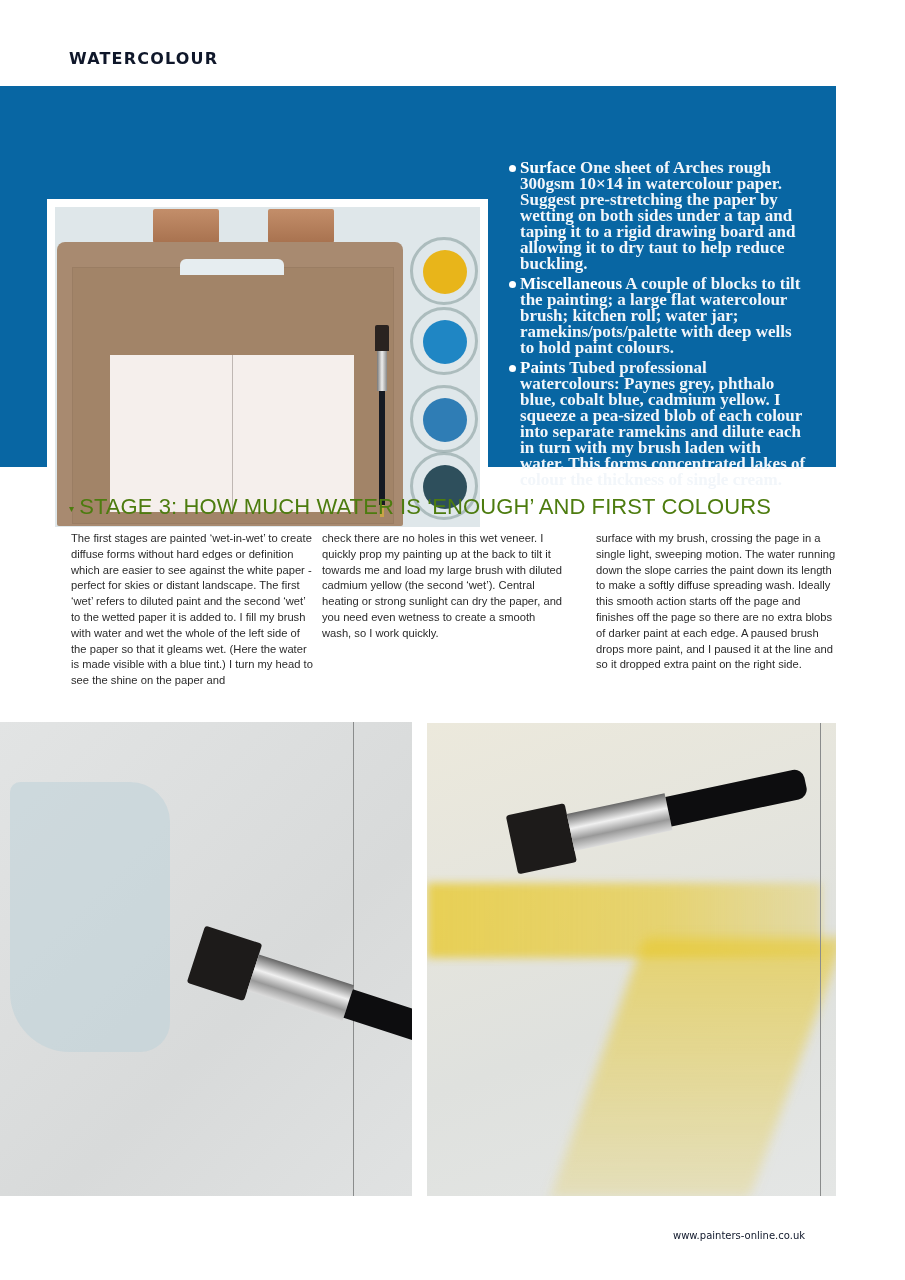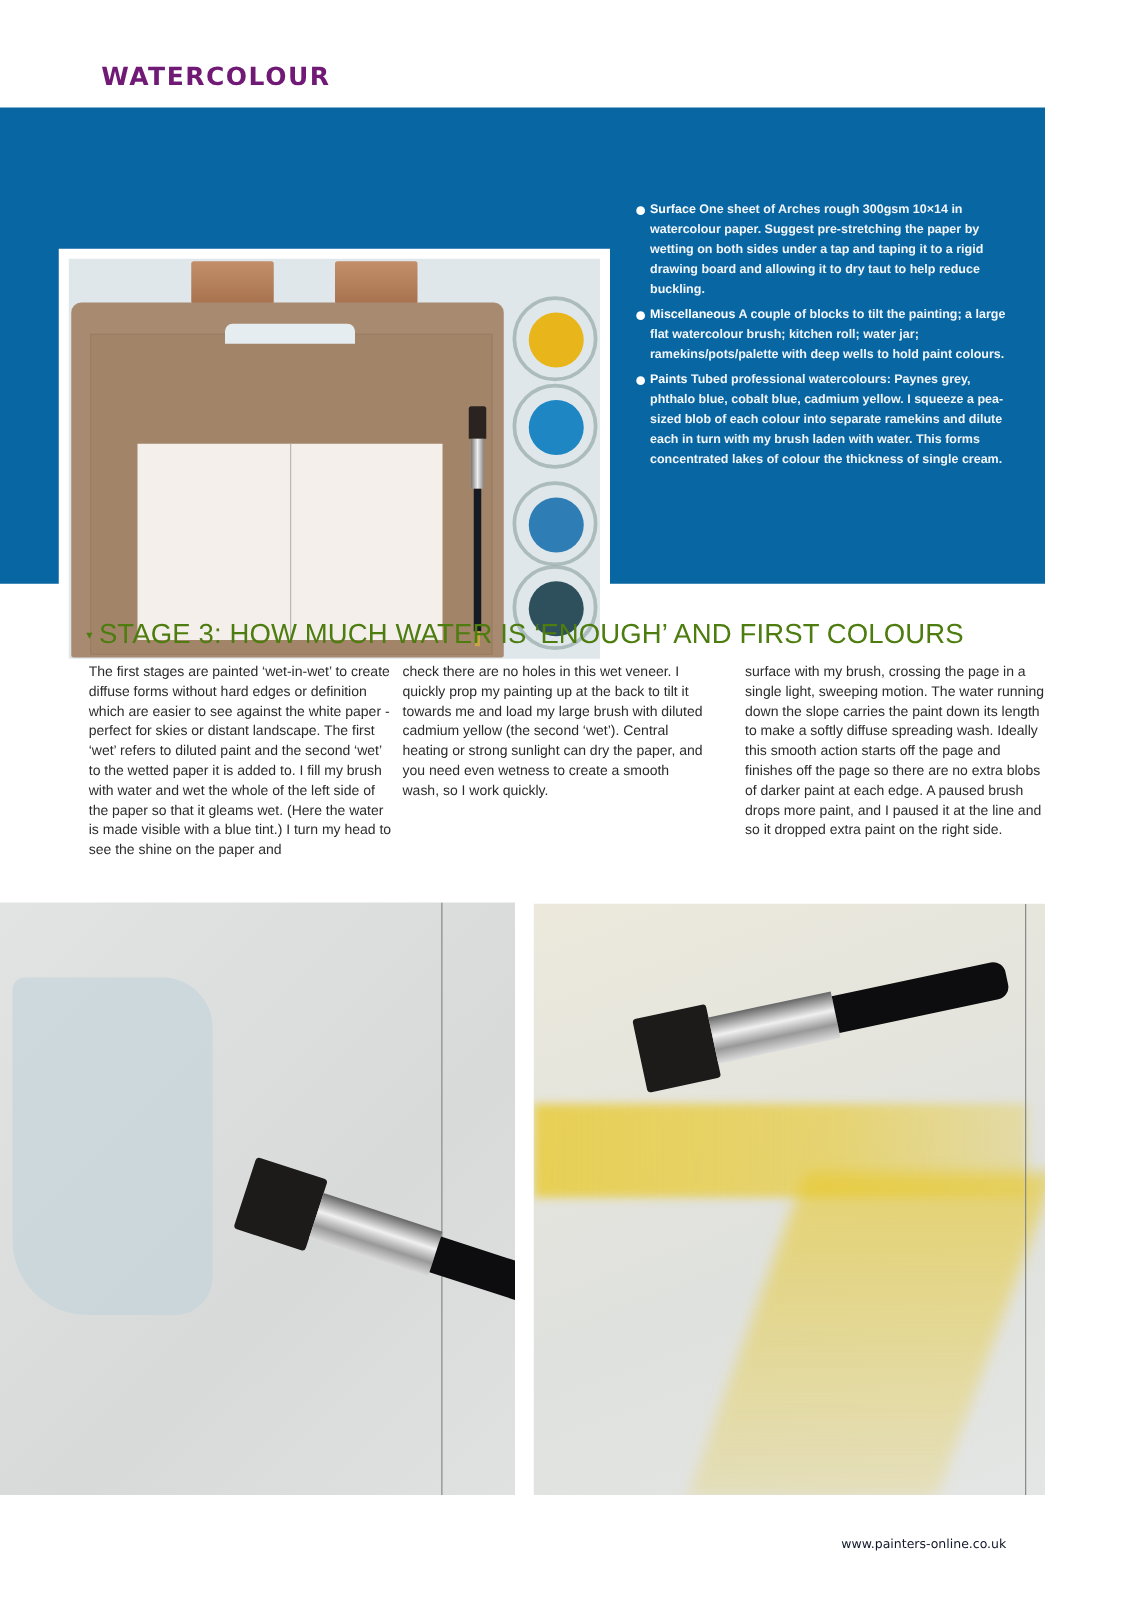--- a/index.html
+++ b/index.html
@@ -1,38 +1,38 @@
 <!DOCTYPE html>
 <html><head>
 <meta charset="utf-8">
 <style>
   html, body { margin: 0; padding: 0; }
   body { width: 905px; height: 1280px; background: #ffffff; position: relative; overflow: hidden; font-family: "DejaVu Sans", sans-serif; }
-  .section-label { position: absolute; left: 81px; top: 49px; font-family: "DejaVu Sans", sans-serif; font-weight: bold; font-size: 20px; letter-spacing: 1.2px; color: #701a75; }
+  .section-label { position: absolute; left: 69px; top: 49px; font-family: "DejaVu Sans", sans-serif; font-weight: bold; font-size: 16px; letter-spacing: 1.2px; color: #0f172a; }
   .blue-panel { position: absolute; left: 0; top: 86px; width: 836px; height: 381px; background: #0866a3; }
   .photo-frame { position: absolute; left: 47px; top: 113px; width: 441px; height: 336px; background: #ffffff; }
   .photo1 { position: absolute; left: 8px; top: 8px; width: 425px; height: 320px; background: #dfe7ea; overflow: hidden; }
   .block { position: absolute; top: 2px; width: 66px; height: 34px; background: linear-gradient(180deg,#c38e6a,#a8724f); border-radius: 2px; }
   .board { position: absolute; left: 2px; top: 35px; width: 346px; height: 284px; background: #a88a70; border-radius: 8px 8px 2px 2px; }
   .board-inner { position: absolute; left: 15px; top: 25px; width: 320px; height: 255px; background: #a28468; border: 1px solid #9a7d63; }
   .handle { position: absolute; left: 123px; top: 17px; width: 104px; height: 16px; background: #e6edf0; border-radius: 6px 6px 0 0; }
   .paper { position: absolute; left: 53px; top: 113px; width: 244px; height: 157px; background: #f5efec; }
   .paper-line { position: absolute; left: 122px; top: 0; width: 1px; height: 157px; background: #bfb7b3; }
   .brush1 { position: absolute; left: 320px; top: 118px; width: 12px; height: 193px; }
   .brush1 .bristle { width: 14px; height: 26px; background: #2a2320; border-radius: 2px 2px 0 0; }
   .brush1 .ferrule { width: 10px; height: 40px; margin-left: 2px; background: linear-gradient(90deg,#777,#eee,#888); }
   .brush1 .handle-b { width: 6px; height: 114px; margin-left: 4px; background: #161a22; }
   .brush1 .tip { width: 4px; height: 12px; margin-left: 5px; background: #c9a447; }
   .jar { position: absolute; left: 355px; width: 68px; height: 68px; border-radius: 50%; border: 3px solid rgba(150,170,170,0.7); box-sizing: border-box; }
   .jar .fill { position: absolute; left: 10px; top: 10px; width: 44px; height: 44px; border-radius: 50%; }
   .right-col { position: absolute; left: 509px; top: 160px; width: 300px; color: #ffffff; }
   .stage2-title { font-family: "Liberation Sans", sans-serif; font-size: 22px; letter-spacing: 0.4px; margin: 0 0 6px 0; }
   .stage2-title .arrow { font-size: 10px; vertical-align: middle; margin-right: 6px; }
   .stage2-title .bold { font-weight: bold; }
-  .mat-item { font-family: Liberation Sans, sans-serif; font-weight: bold; font-size: 10px; line-height: 16px; margin-bottom: 4px; padding-left: 11px; position: relative; }
+  .mat-item { font-family: Liberation Serif, serif; font-weight: bold; font-size: 17px; line-height: 16px; margin-bottom: 4px; padding-left: 11px; position: relative; }
   .mat-item .dot { position: absolute; left: 0; top: 5px; width: 7px; height: 7px; border-radius: 50%; background: #fff; }
   .mat-item .term { font-weight: 900; }
   .mat-item .desc { font-weight: bold; color: #f2f6fa; }
   .stage3-title { position: absolute; left: 69px; top: 494px; font-family: "Liberation Sans", sans-serif; font-size: 22px; color: #4d7c0f; letter-spacing: 0.1px; white-space: nowrap; }
   .stage3-title .arrow { font-size: 10px; vertical-align: middle; margin-right: 5px; }
   .col { position: absolute; top: 529px; width: 248px; font-family: "Liberation Sans", sans-serif; font-size: 11.2px; line-height: 15.8px; color: #2b2b2b; }
   .col p { margin: 2px; }
   .col p.indent { text-indent: 8px; }
   .photo2 { position: absolute; left: 0; top: 722px; width: 412px; height: 474px; background: linear-gradient(135deg,#e2e4e4,#d8dada 60%,#e0e2e2); overflow: hidden; }
   .photo3 { position: absolute; left: 427px; top: 723px; width: 409px; height: 473px; background: linear-gradient(160deg,#ece9dc,#dfe1de 60%,#e4e6e5); overflow: hidden; }

